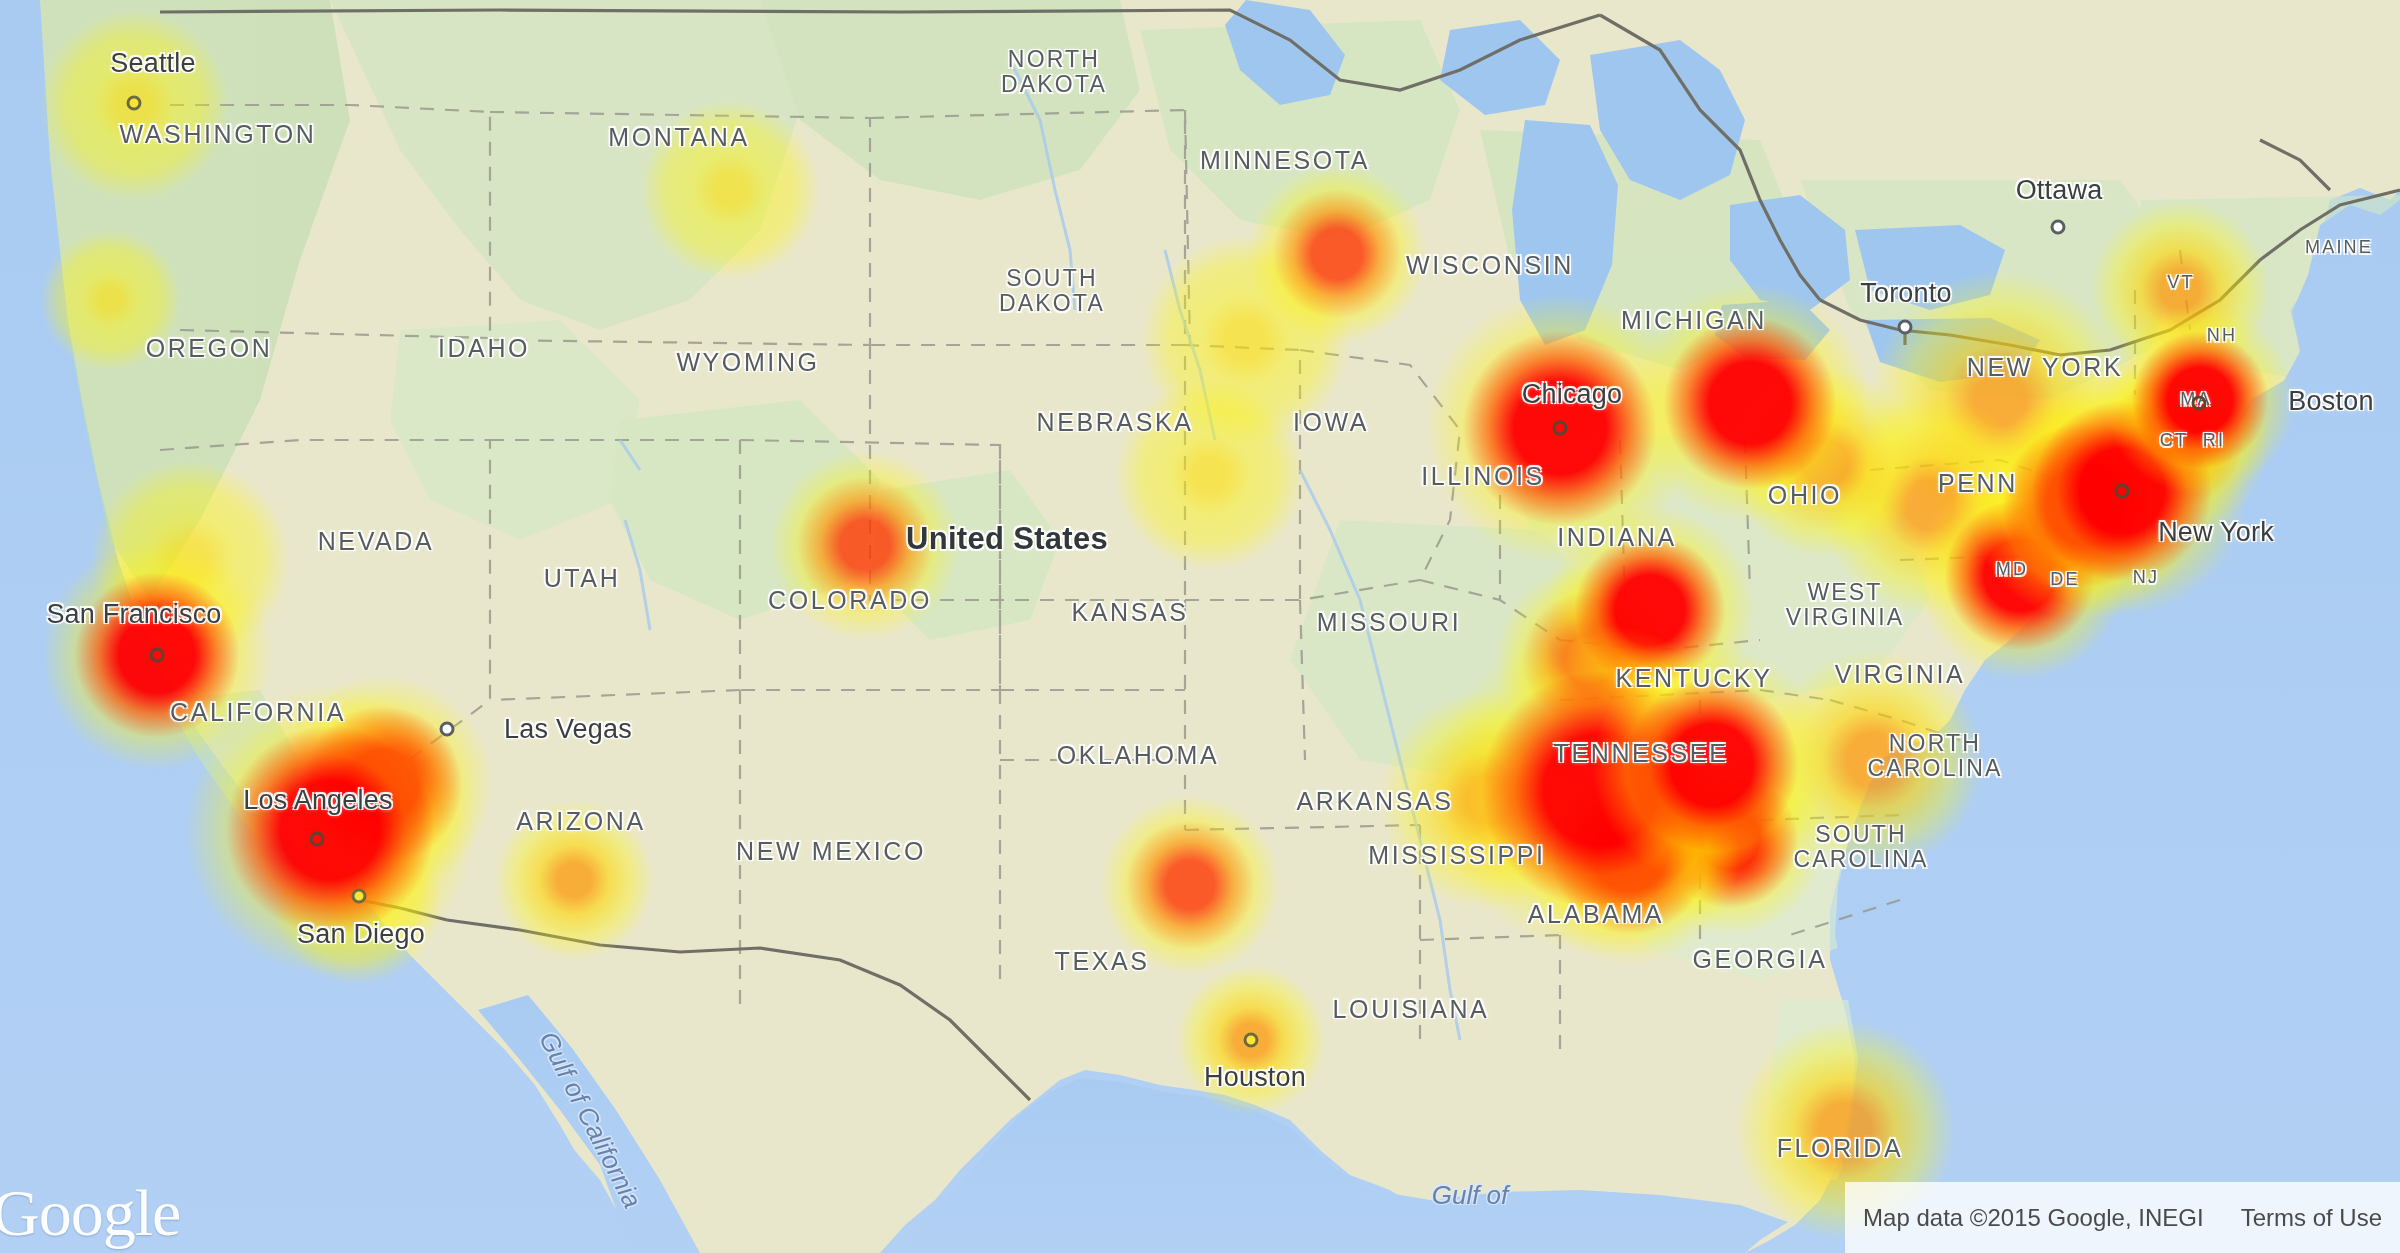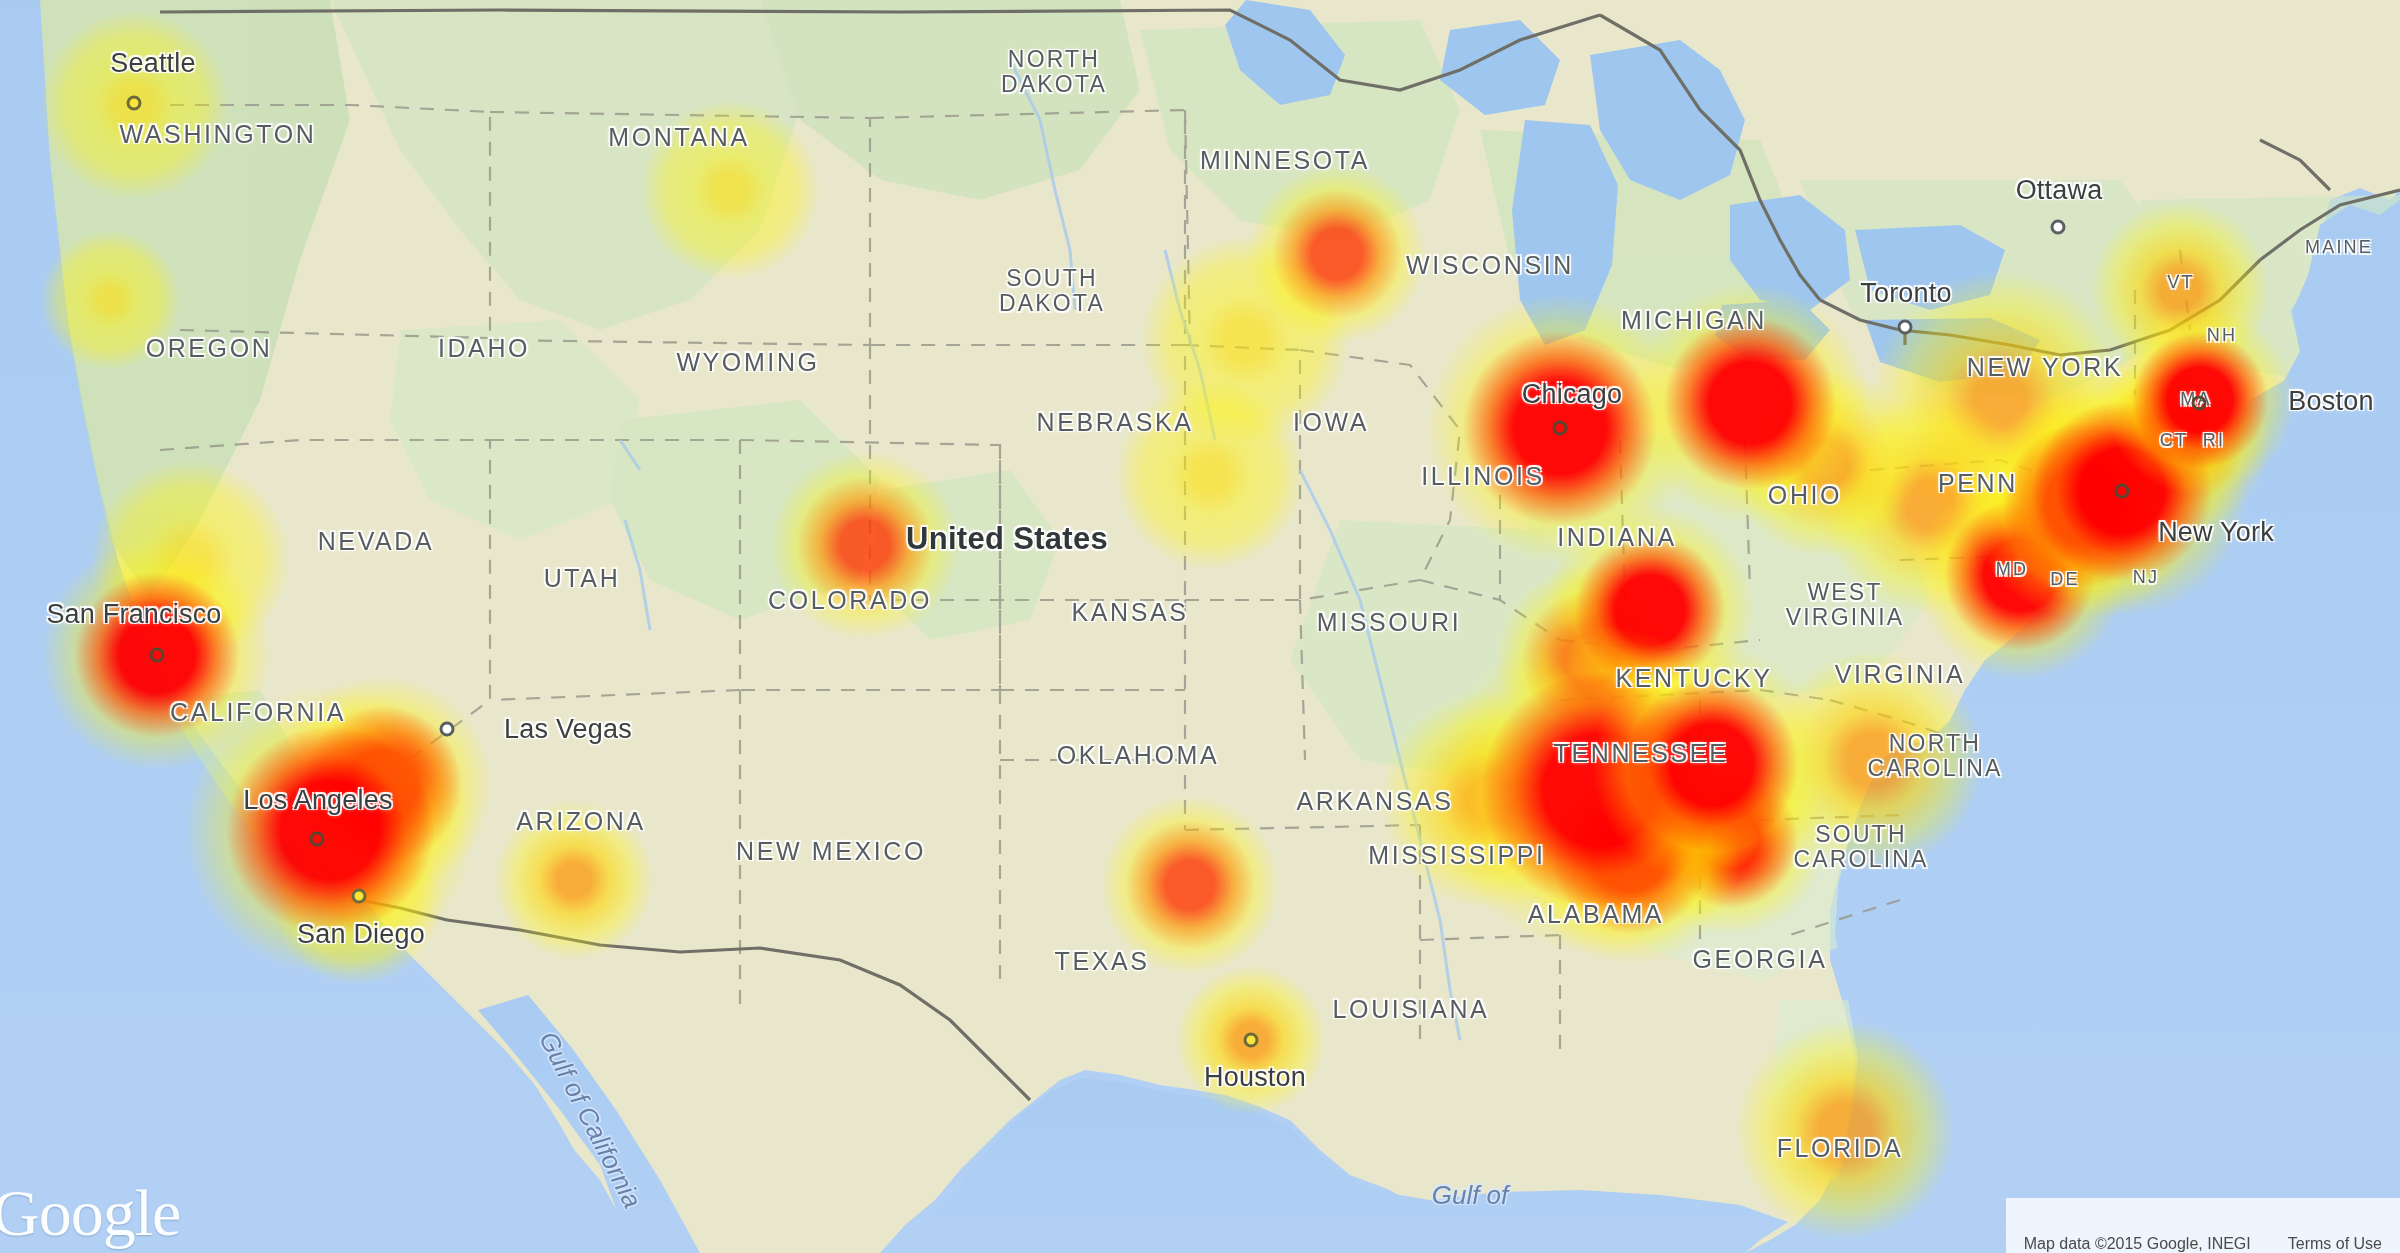--- a/index.html
+++ b/index.html
@@ -94,24 +94,24 @@
     letter-spacing:-1px;
     text-shadow:0 1px 2px rgba(90,120,160,.45);
     opacity:.97;
   }
 
   
   #attrib{
     position:absolute;
     right:0;bottom:0;
     display:flex;
-    align-items:flex-end;
+    align-items:center;
     background:rgba(255,255,255,.78);
-    height:55px;
-    font-size:16px;
+    height:71px;
+    font-size:24px;
     color:#4a4a4a;
   }
   #attrib .seg{
     display:flex;align-items:center;
     padding:0 18px;
   }
   #attrib .divider{width:1px;background:#b8c5d8;margin:6px 0;}
 </style>
 </head>
 <body>

